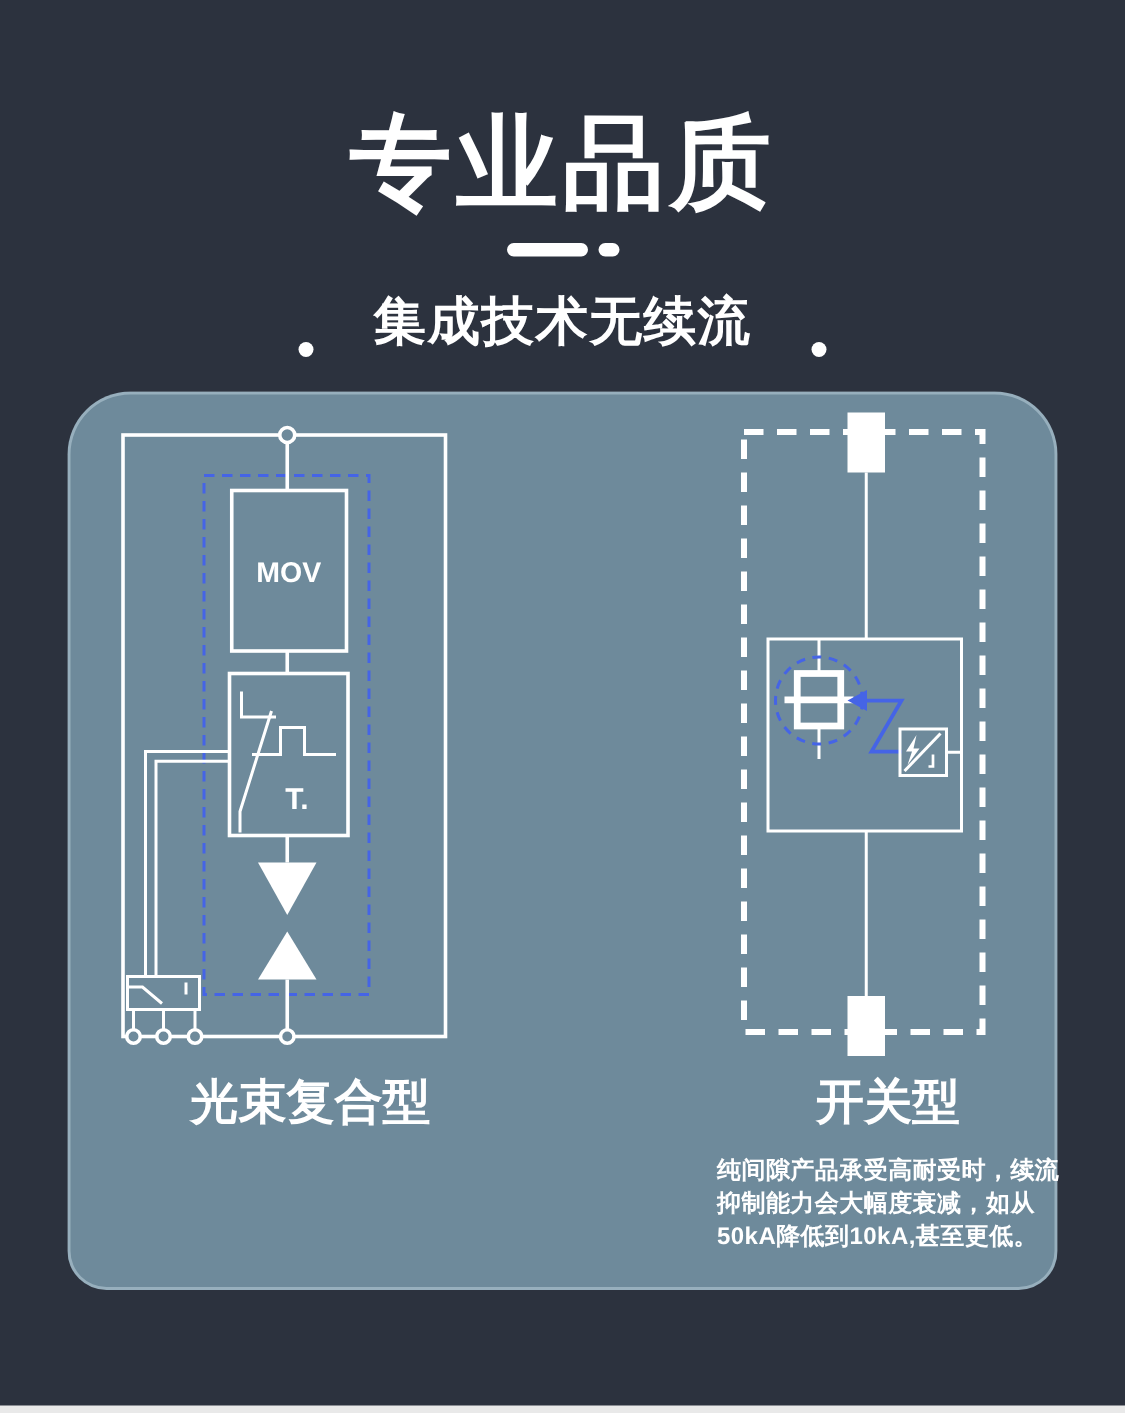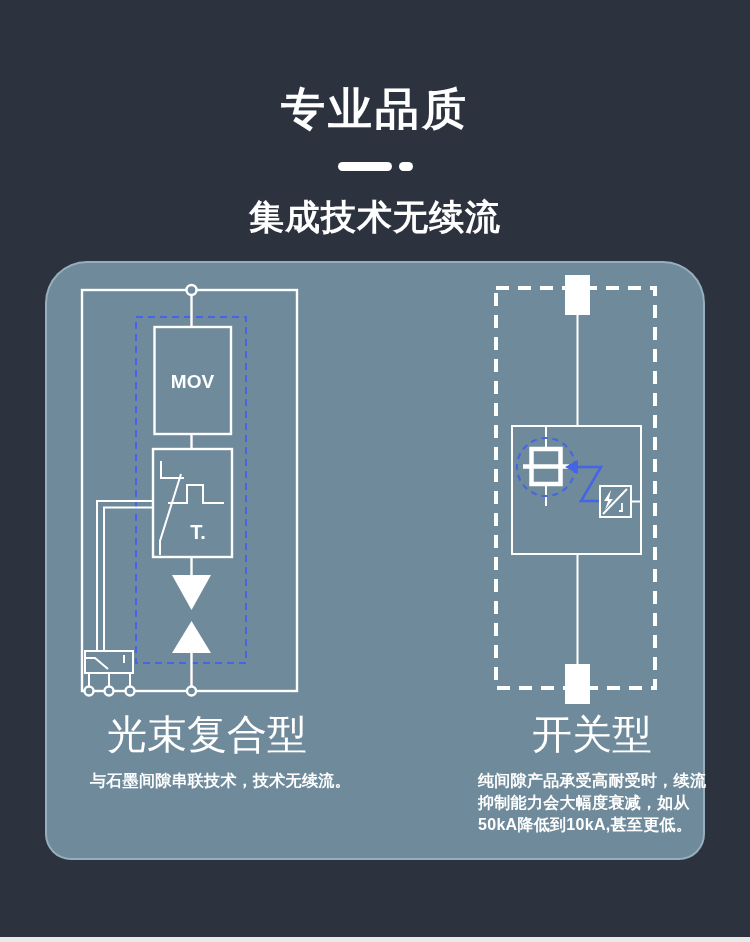--- a/index.html
+++ b/index.html
@@ -7,32 +7,32 @@
     width:750px;height:942px;
     position:relative;
     background:#2c323e;
     overflow:hidden;
     font-family:"Liberation Sans","DejaVu Sans",sans-serif;
   }
   
   .page-title{
     position:absolute;top:80px;left:0;width:750px;
     text-align:center;
-    font-size:44px;font-weight:bold;color:#ffffff;
+    font-size:68px;font-weight:bold;color:#ffffff;
     letter-spacing:3px;line-height:58px;
   }
   .title-divider{
     position:absolute;top:162px;left:0;width:750px;height:9px;
     display:flex;justify-content:center;align-items:center;gap:7px;
   }
   .divider-long{width:54px;height:9px;border-radius:5px;background:#ffffff;}
   .divider-short{width:14px;height:9px;border-radius:5px;background:#ffffff;}
   .subtitle-row{
     position:absolute;top:196px;left:0;width:750px;height:42px;
-    display:flex;justify-content:center;align-items:center;gap:40px;flex-direction:column;
+    display:flex;justify-content:center;align-items:flex-end;gap:40px;
   }
   .subtitle-dot{width:10px;height:10px;border-radius:50%;background:#ffffff;}
   .subtitle-text{
     font-size:35px;font-weight:bold;color:#ffffff;letter-spacing:1px;
   }
   
   .panel{
     position:absolute;left:45px;top:261px;width:660px;height:599px;
     background:#6e8a9b;
     border:2px solid rgba(218,236,244,0.38);
@@ -41,21 +41,21 @@
   }
   .panel svg{position:absolute;left:-2px;top:-2px;}
   .vs-text{
     position:absolute;left:295px;top:236px;width:110px;height:60px;
     text-align:center;line-height:60px;
     font-size:58px;font-weight:800;color:#6c85ee;letter-spacing:1px;
   }
   .type-name{
     position:absolute;top:450px;height:42px;
     text-align:center;
-    font-size:40px;font-weight:normal;color:#ffffff;line-height:42px;
+    font-size:32px;font-weight:bold;color:#ffffff;line-height:42px;
   }
   .type-name.left{left:20px;width:280px;}
   .type-name.right{left:400px;width:290px;}
   .type-desc{
     position:absolute;top:507px;
     font-size:16px;font-weight:600;color:#ffffff;line-height:22px;
     letter-spacing:0.3px;
   }
   .type-desc.left{left:43px;width:270px;}
   .type-desc.right{left:431px;width:235px;}
@@ -141,21 +141,20 @@
       <path d="M586,240.5 H596"></path>
 
       <rect x="520" y="14" width="25" height="40" fill="#ffffff" stroke="none"></rect>
       <rect x="520" y="403" width="25" height="40" fill="#ffffff" stroke="none"></rect>
     </g>
   </svg>
 
 
   <div class="type-name left">光束复合型</div>
   <div class="type-desc left">
-    <div>与石墨间隙串联技术，技术无续流。</div>
   </div>
 
   <div class="type-name right">开关型</div>
   <div class="type-desc right">
     <div>纯间隙产品承受高耐受时，续流</div>
     <div>抑制能力会大幅度衰减，如从</div>
     <div>50kA降低到10kA,甚至更低。</div>
   </div>
 </div>
 

